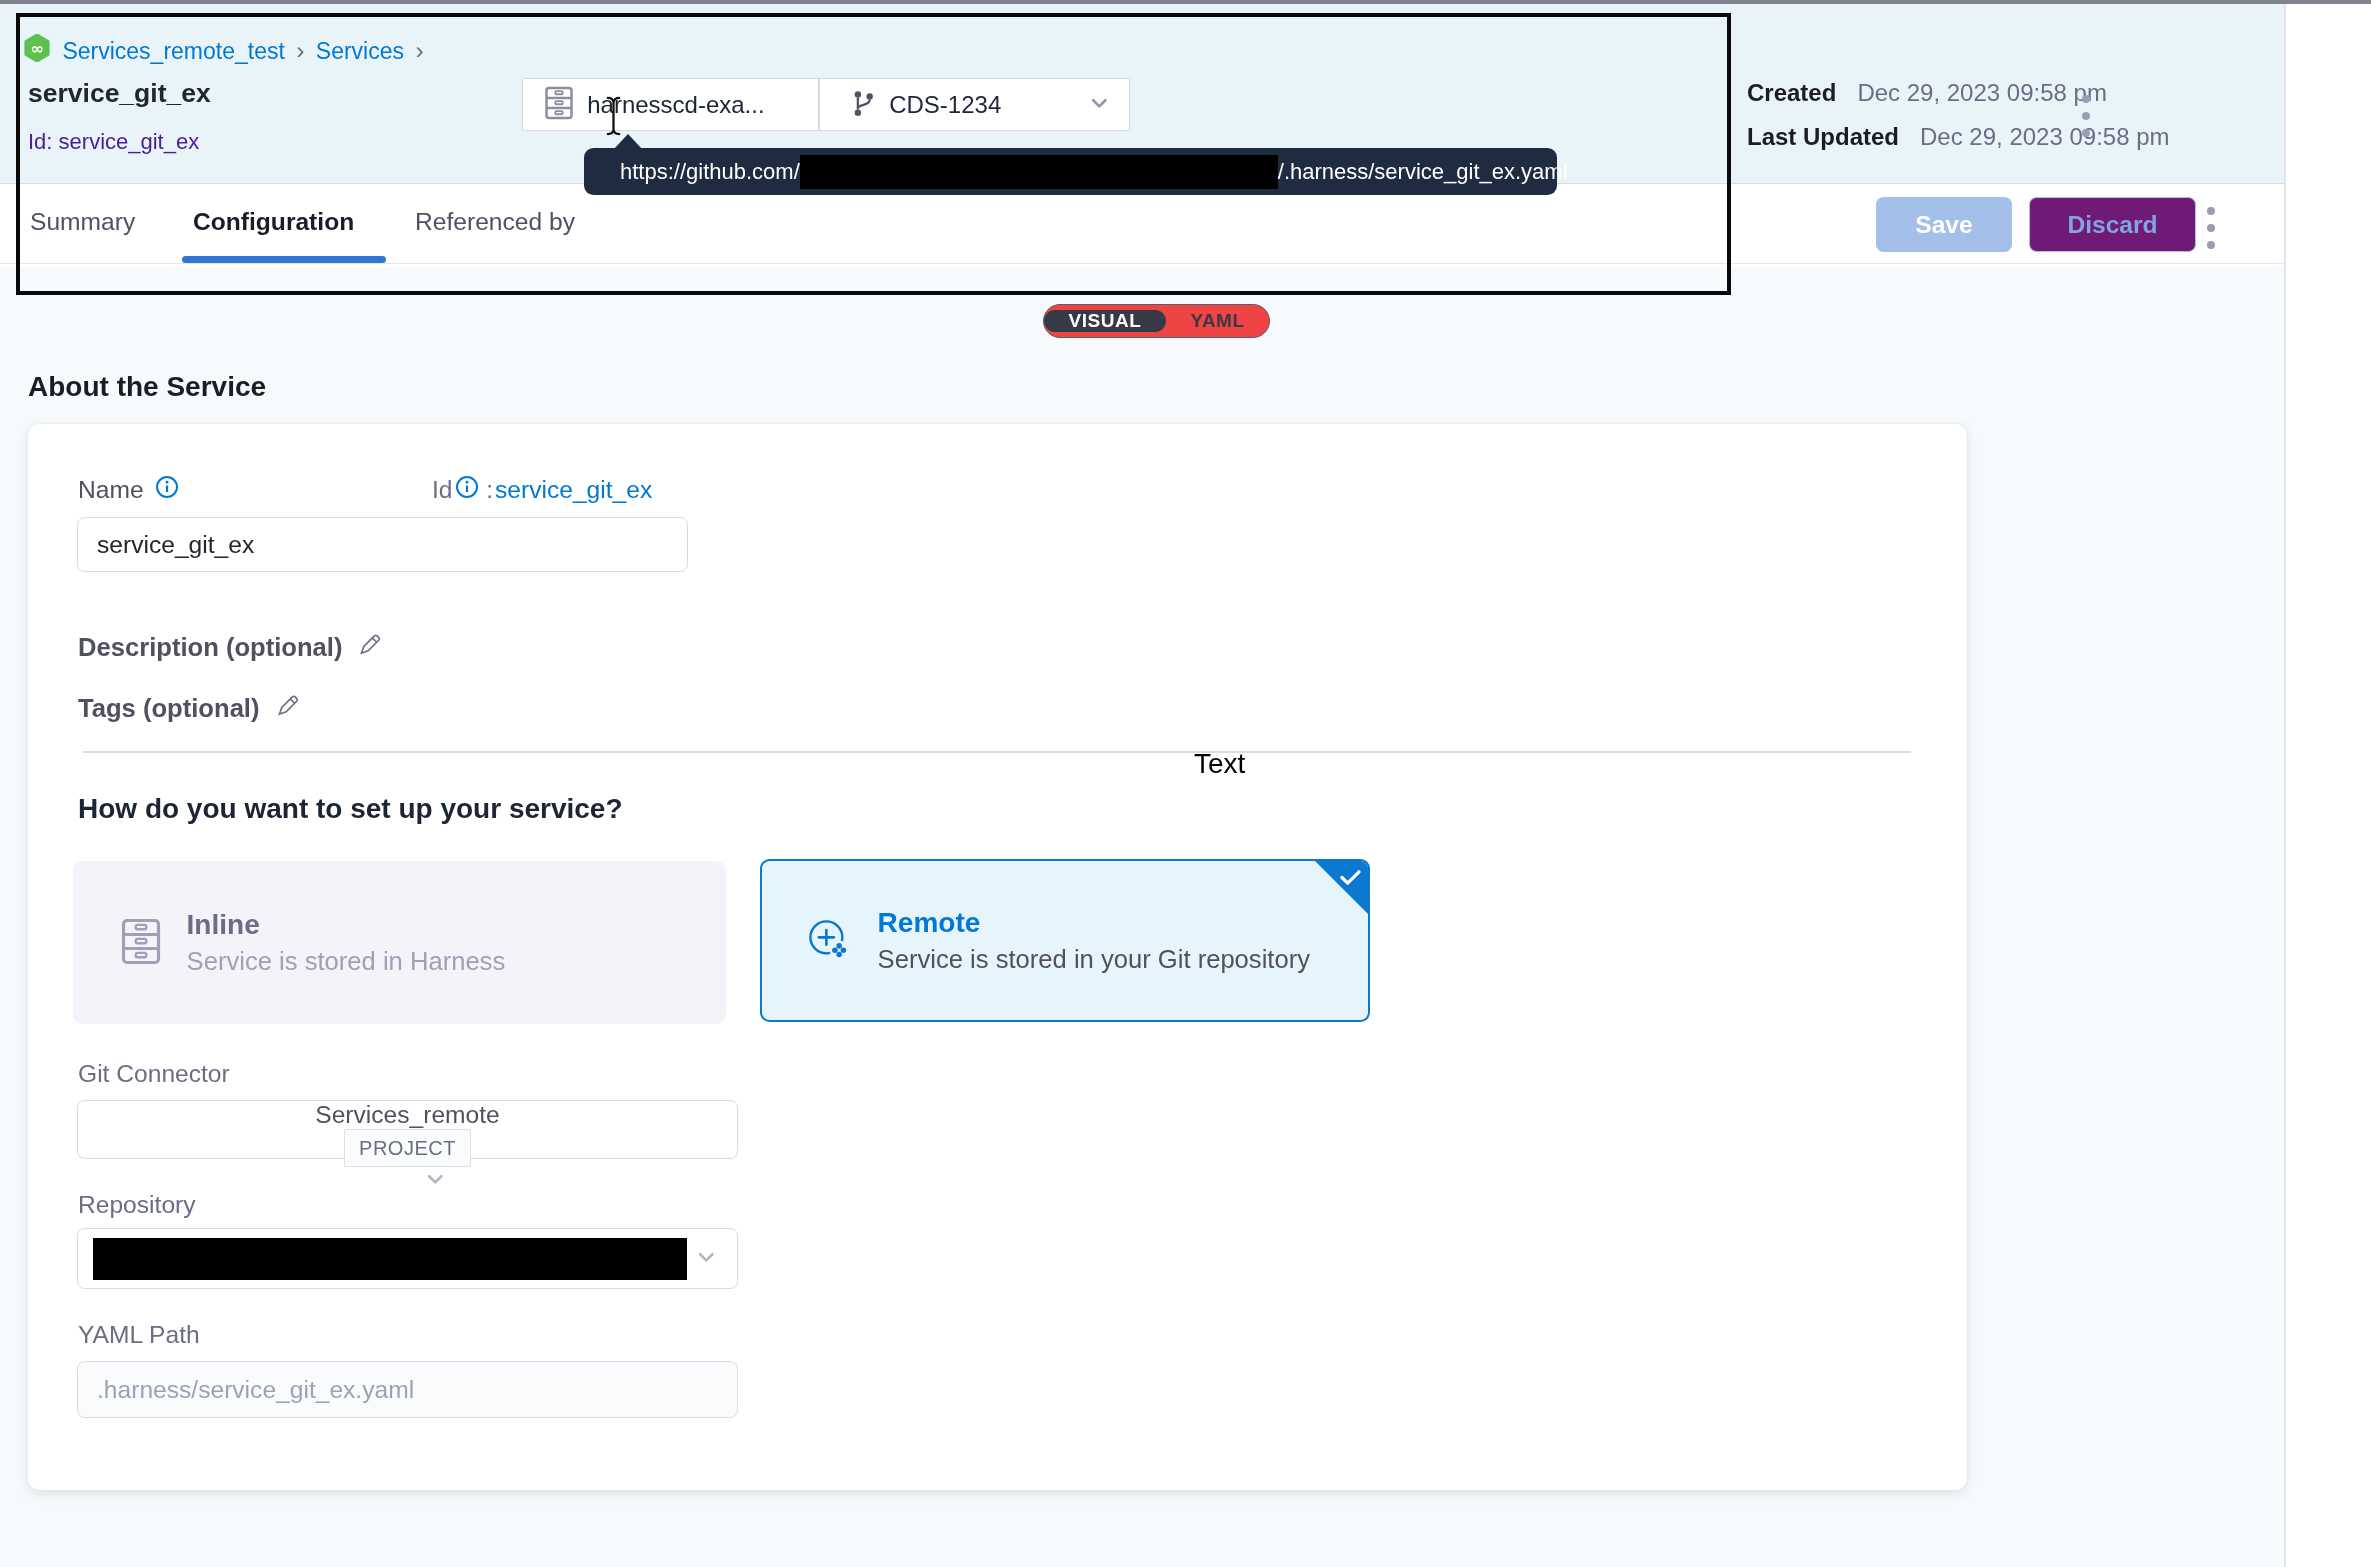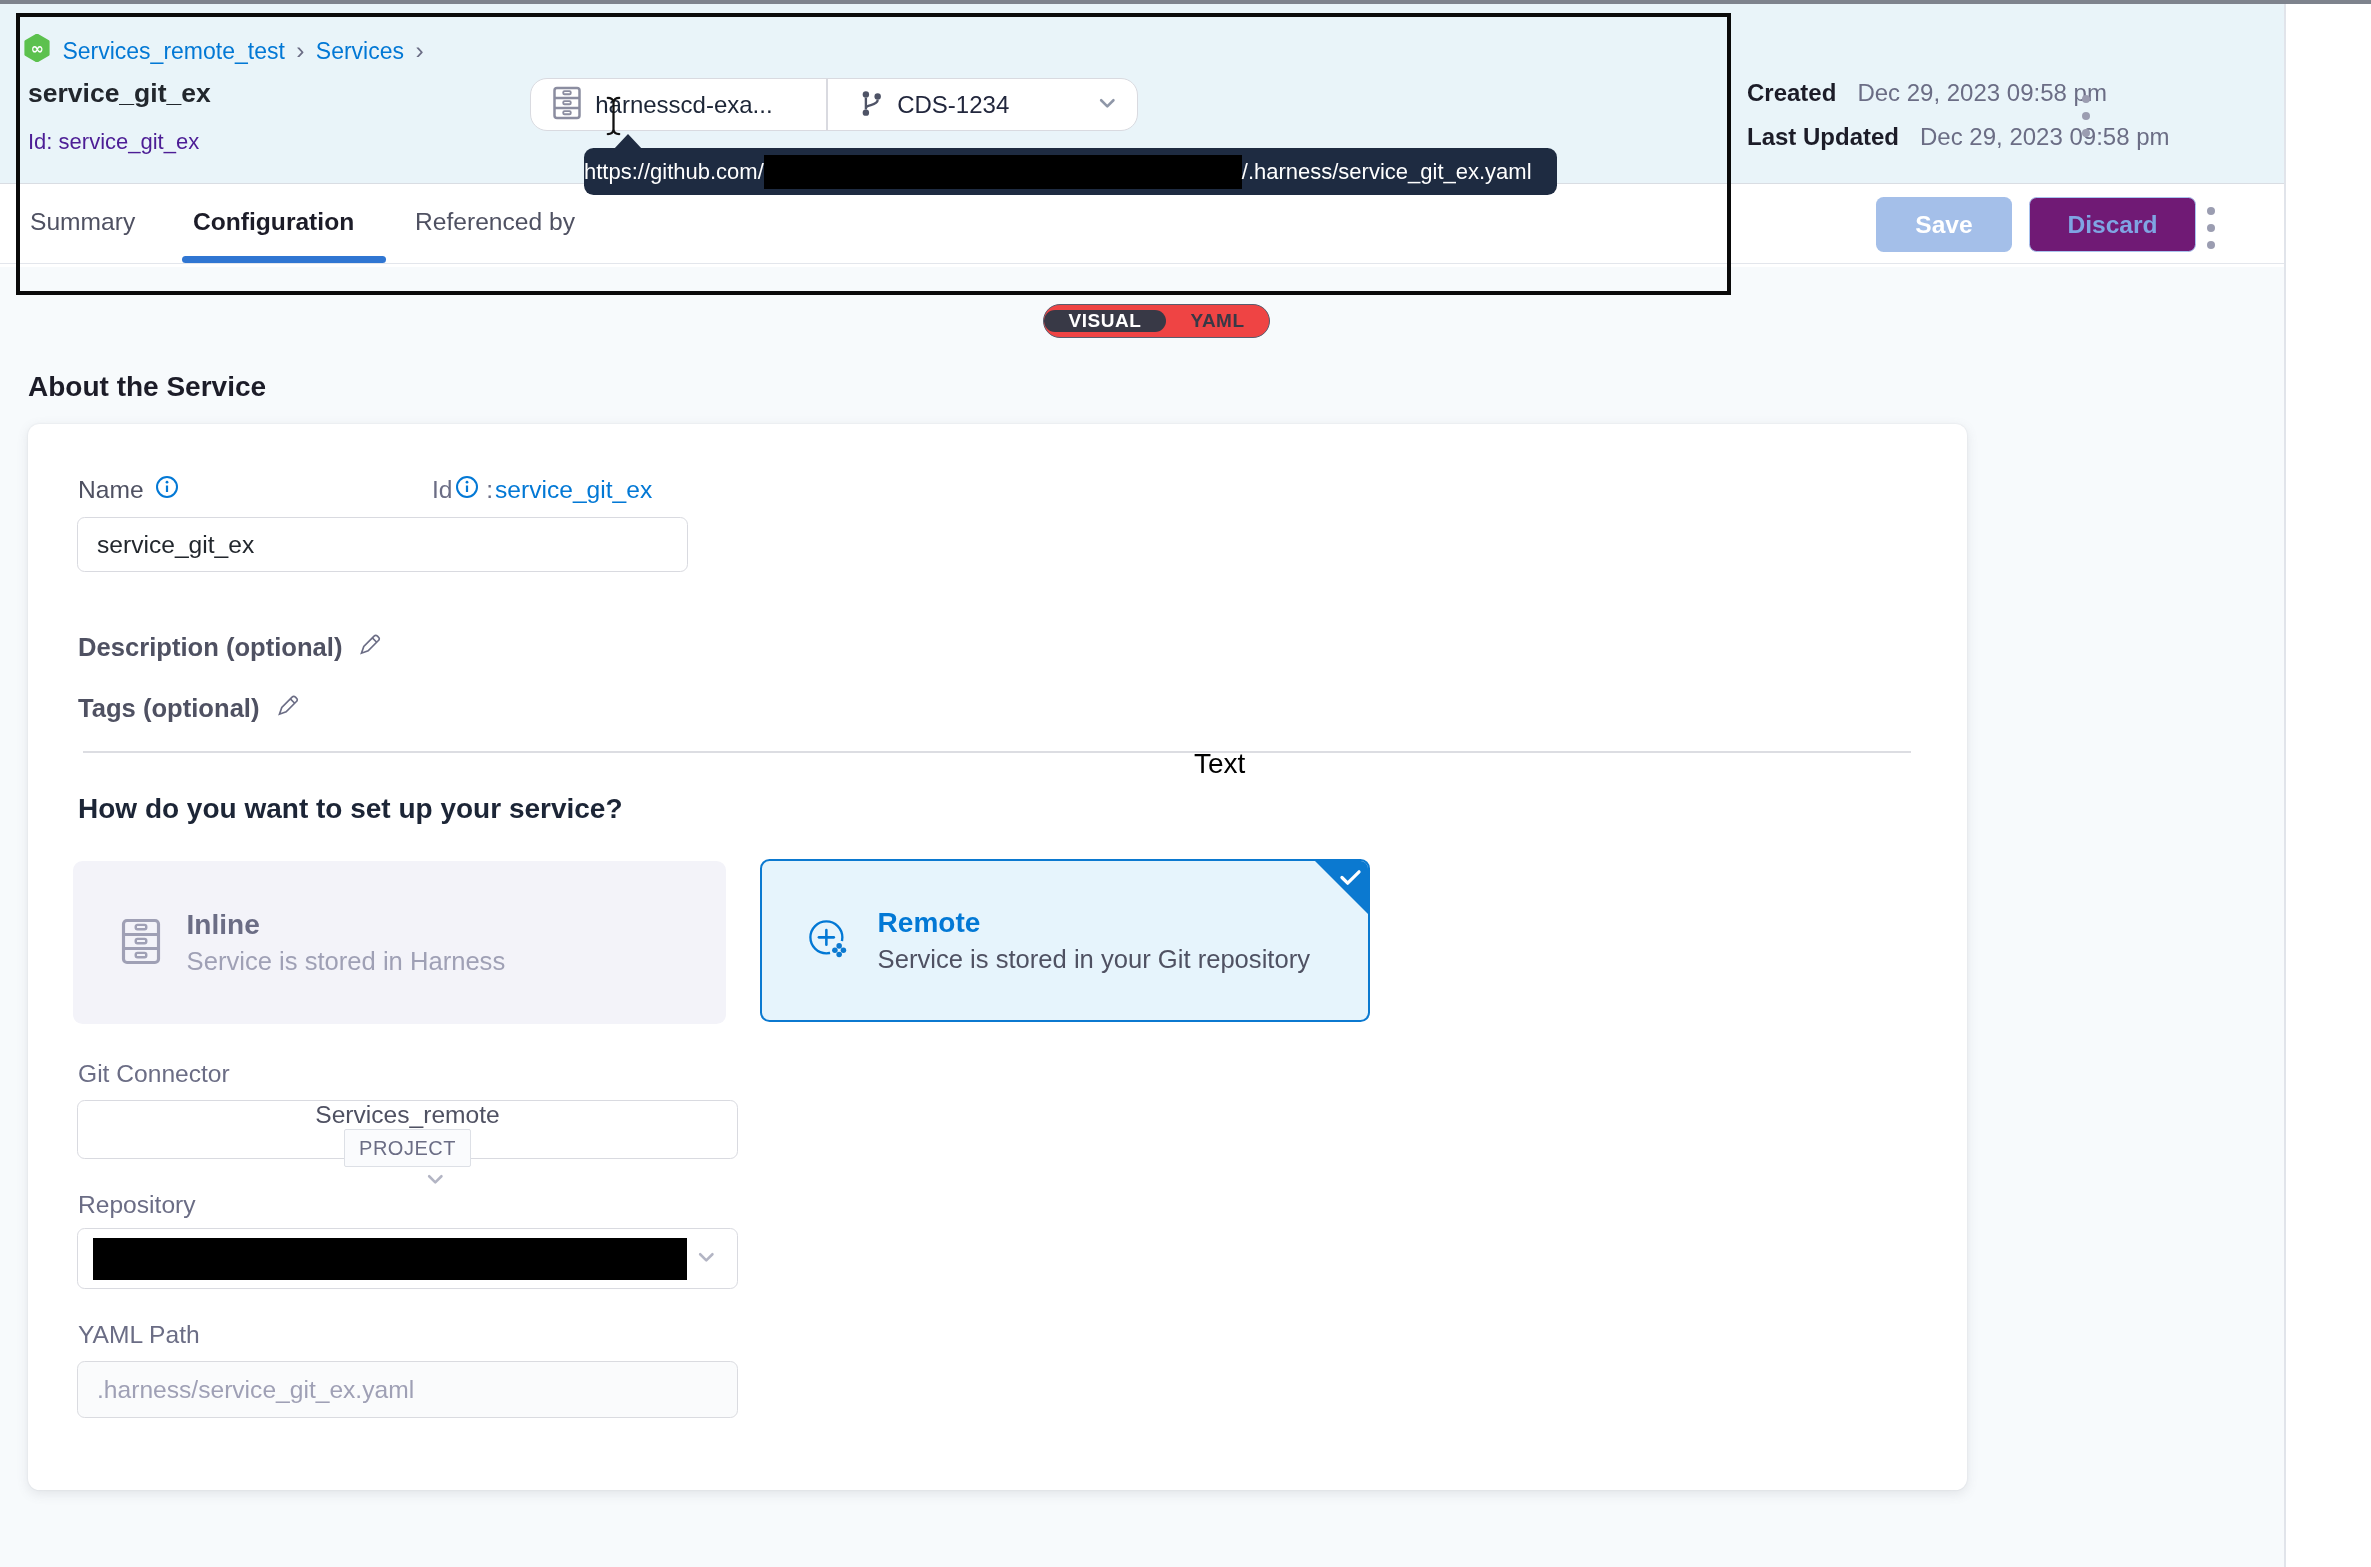--- a/index.html
+++ b/index.html
@@ -17,35 +17,35 @@
   .content-band { position:absolute; left:0; top:267px; width:2284px; height:1300px; background:#f7fafc; }
 
   
   .breadcrumb { position:absolute; left:23px; top:34px; display:flex; align-items:center; gap:11.4px; font-size:23px; }
   .breadcrumb a { color:#0278d5; text-decoration:none; }
   .crumb-sep { color:#6b6d85; font-size:24.6px; }
   .page-title { position:absolute; left:28px; top:78px; font-size:26.5px; font-weight:700; color:#22272d; }
   .id-line { position:absolute; left:28px; top:129px; font-size:22px; color:#4c1d95; }
 
   .store-pill { position:absolute; left:522px; top:78px; width:608px; height:53px; background:#ffffff;
-    border:1.9px solid #d9dae0; border-radius:17px; display:flex; align-items:center; cursor:pointer;margin-left:8px; }
+    border:1.9px solid #d9dae0; border-radius:2px; display:flex; align-items:center; cursor:pointer; }
   .store-pill .repo-name { margin-left:13.2px; font-size:24px; color:#1c2536; }
   .store-pill .pill-div { margin-left:53px; width:1.9px; height:51px; background:#d9dae0; }
   .store-pill .branch-name { margin-left:13.2px; font-size:24px; color:#22273d; }
   .store-pill .chev { margin-left:auto; margin-right:17px; }
   .cabinet-m { margin-left:21px; }
   .branch-ic { margin-left:30px; }
 
   .cursor-ibeam { position:absolute; left:604px; top:95px; z-index:70; }
 
   .tooltip { position:absolute; left:584px; top:148px; width:973px; height:47px; background:#1e2b41;
     border-radius:9.5px; display:flex; align-items:center; z-index:40; color:#fff; font-size:22px; }
   .tooltip::before { content:""; position:absolute; left:29px; top:-14px; border-left:15px solid transparent;
     border-right:15px solid transparent; border-bottom:16px solid #1e2b41; }
-  .tooltip .url-prefix { white-space:nowrap; }
+  .tooltip .url-prefix { margin-left:36px; white-space:nowrap; }
   .tooltip .redaction { width:478px; height:34px; background:#000; flex:0 0 auto; }
   .tooltip .url-suffix { white-space:nowrap; }
 
   .meta-row { position:absolute; display:flex; align-items:center; font-size:24px; }
   .meta-row .m-label { font-weight:700; color:#1c1c28; }
   .meta-row .m-value { margin-left:21px; color:#6b6d85; }
   .meta-created { left:1747px; top:79px; }
   .meta-updated { left:1747px; top:123px; }
 
   .dots-menu { position:absolute; display:flex; flex-direction:column; gap:8.5px; cursor:pointer; padding:3.8px; }

